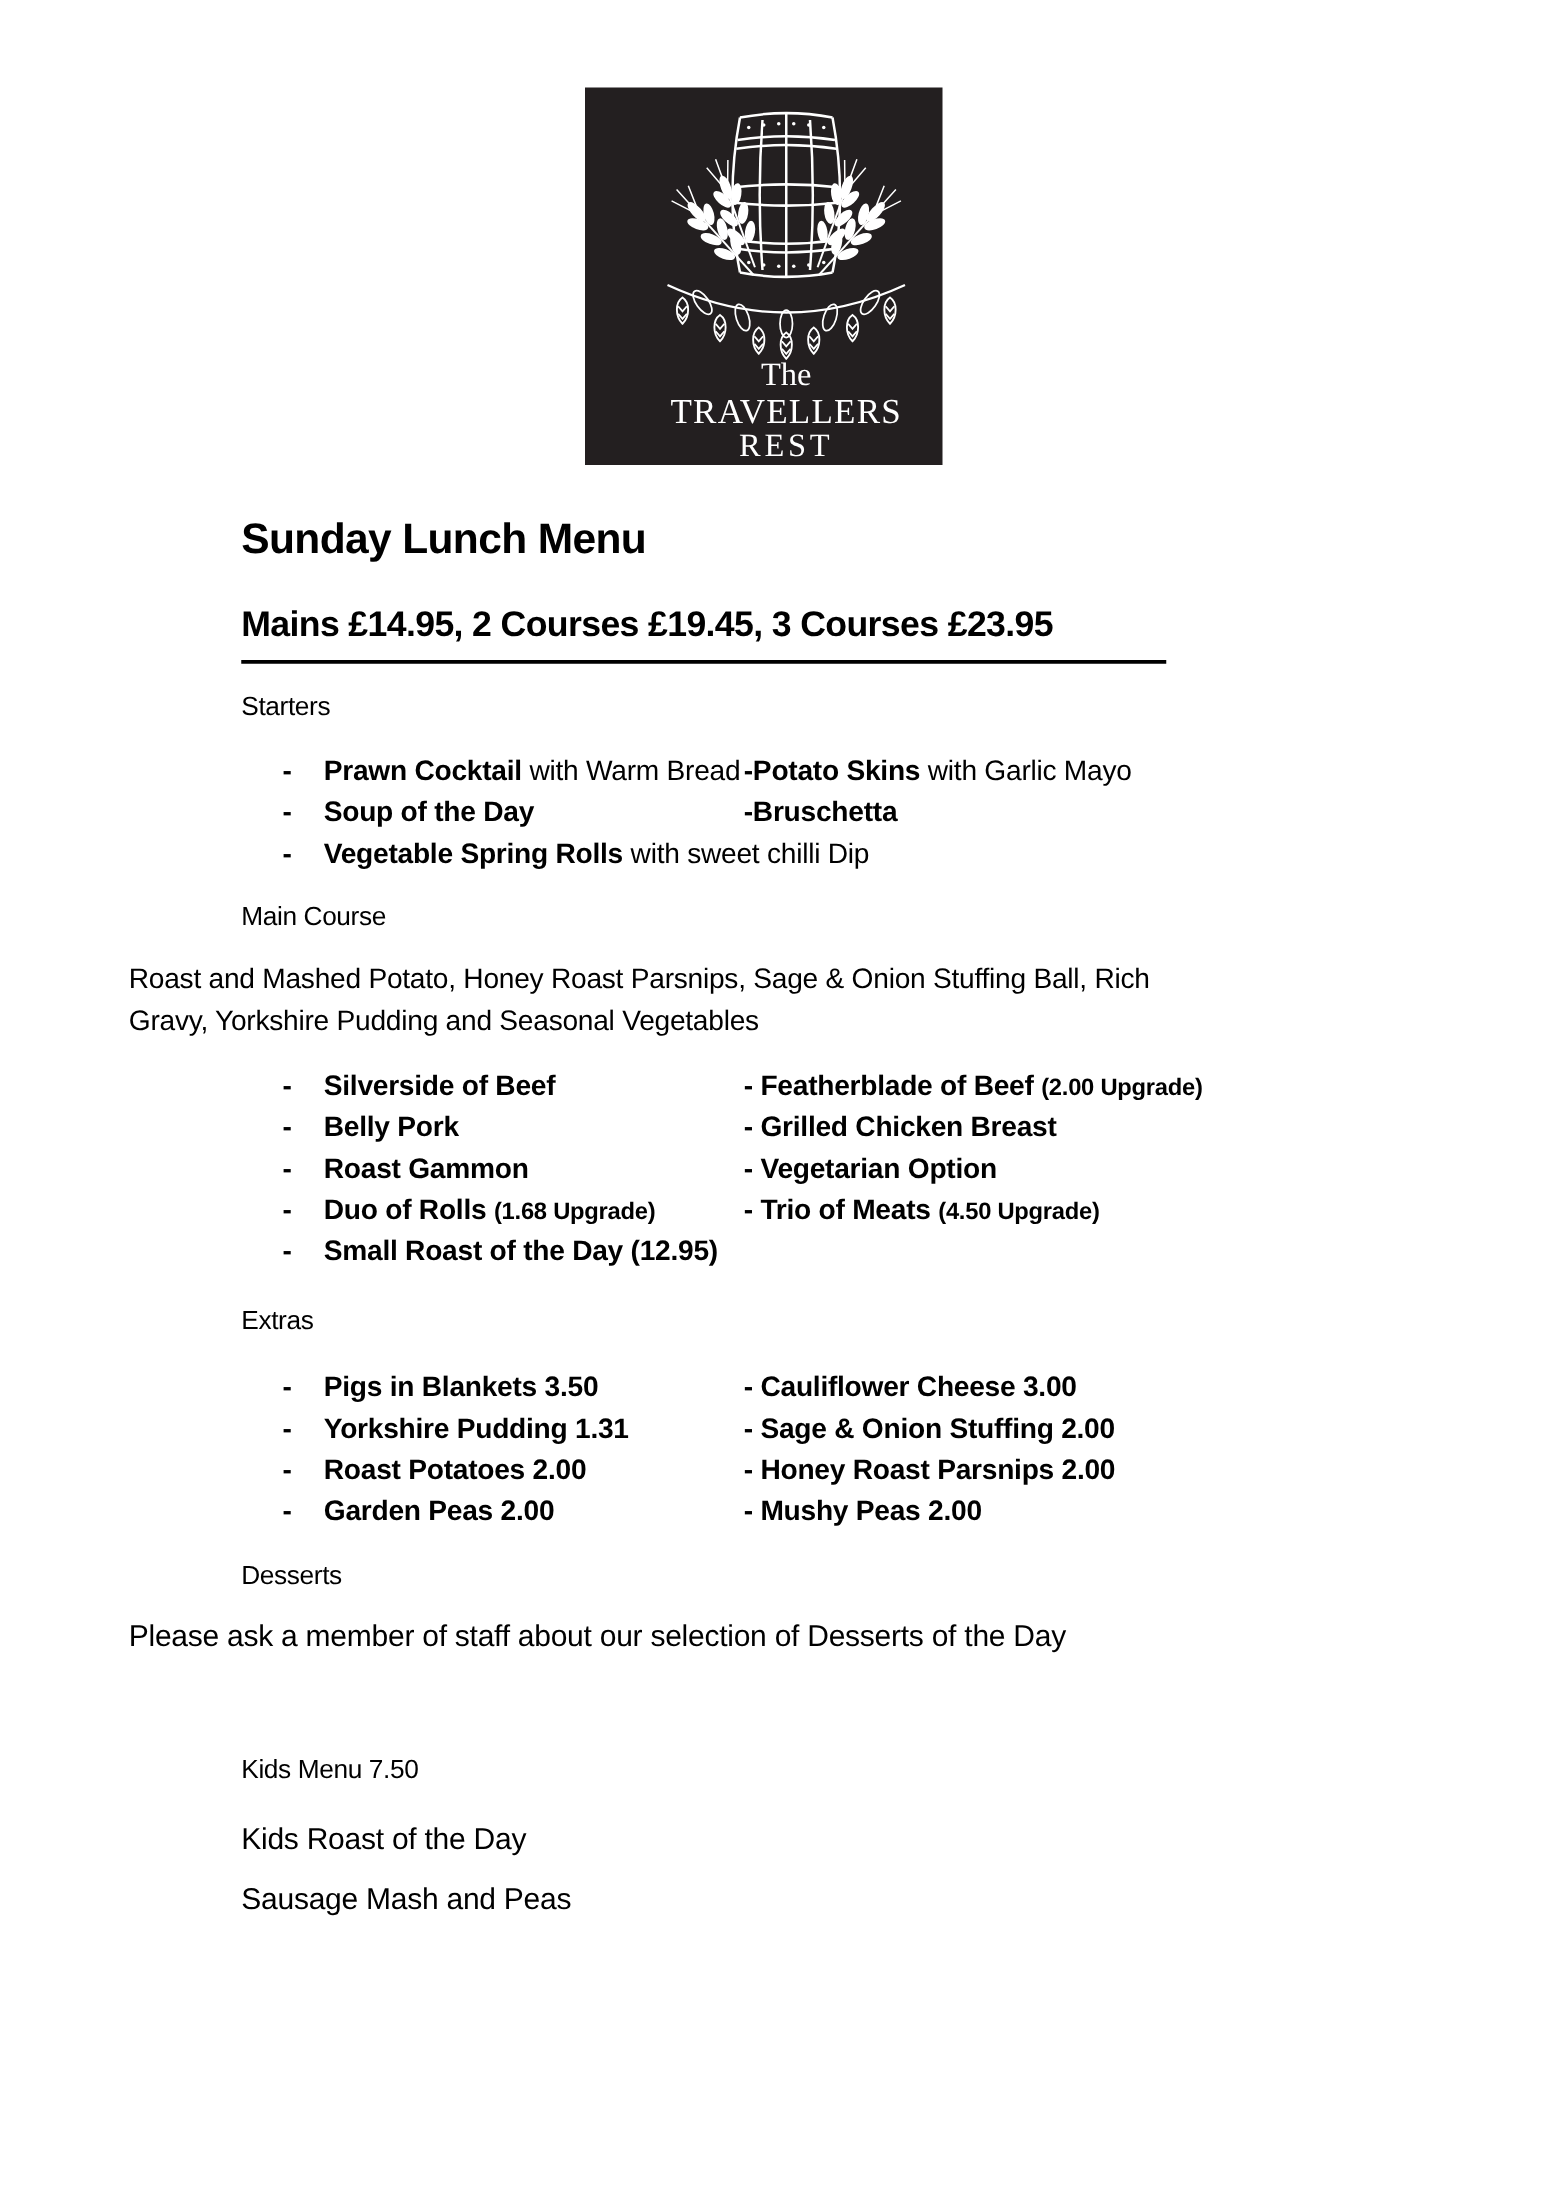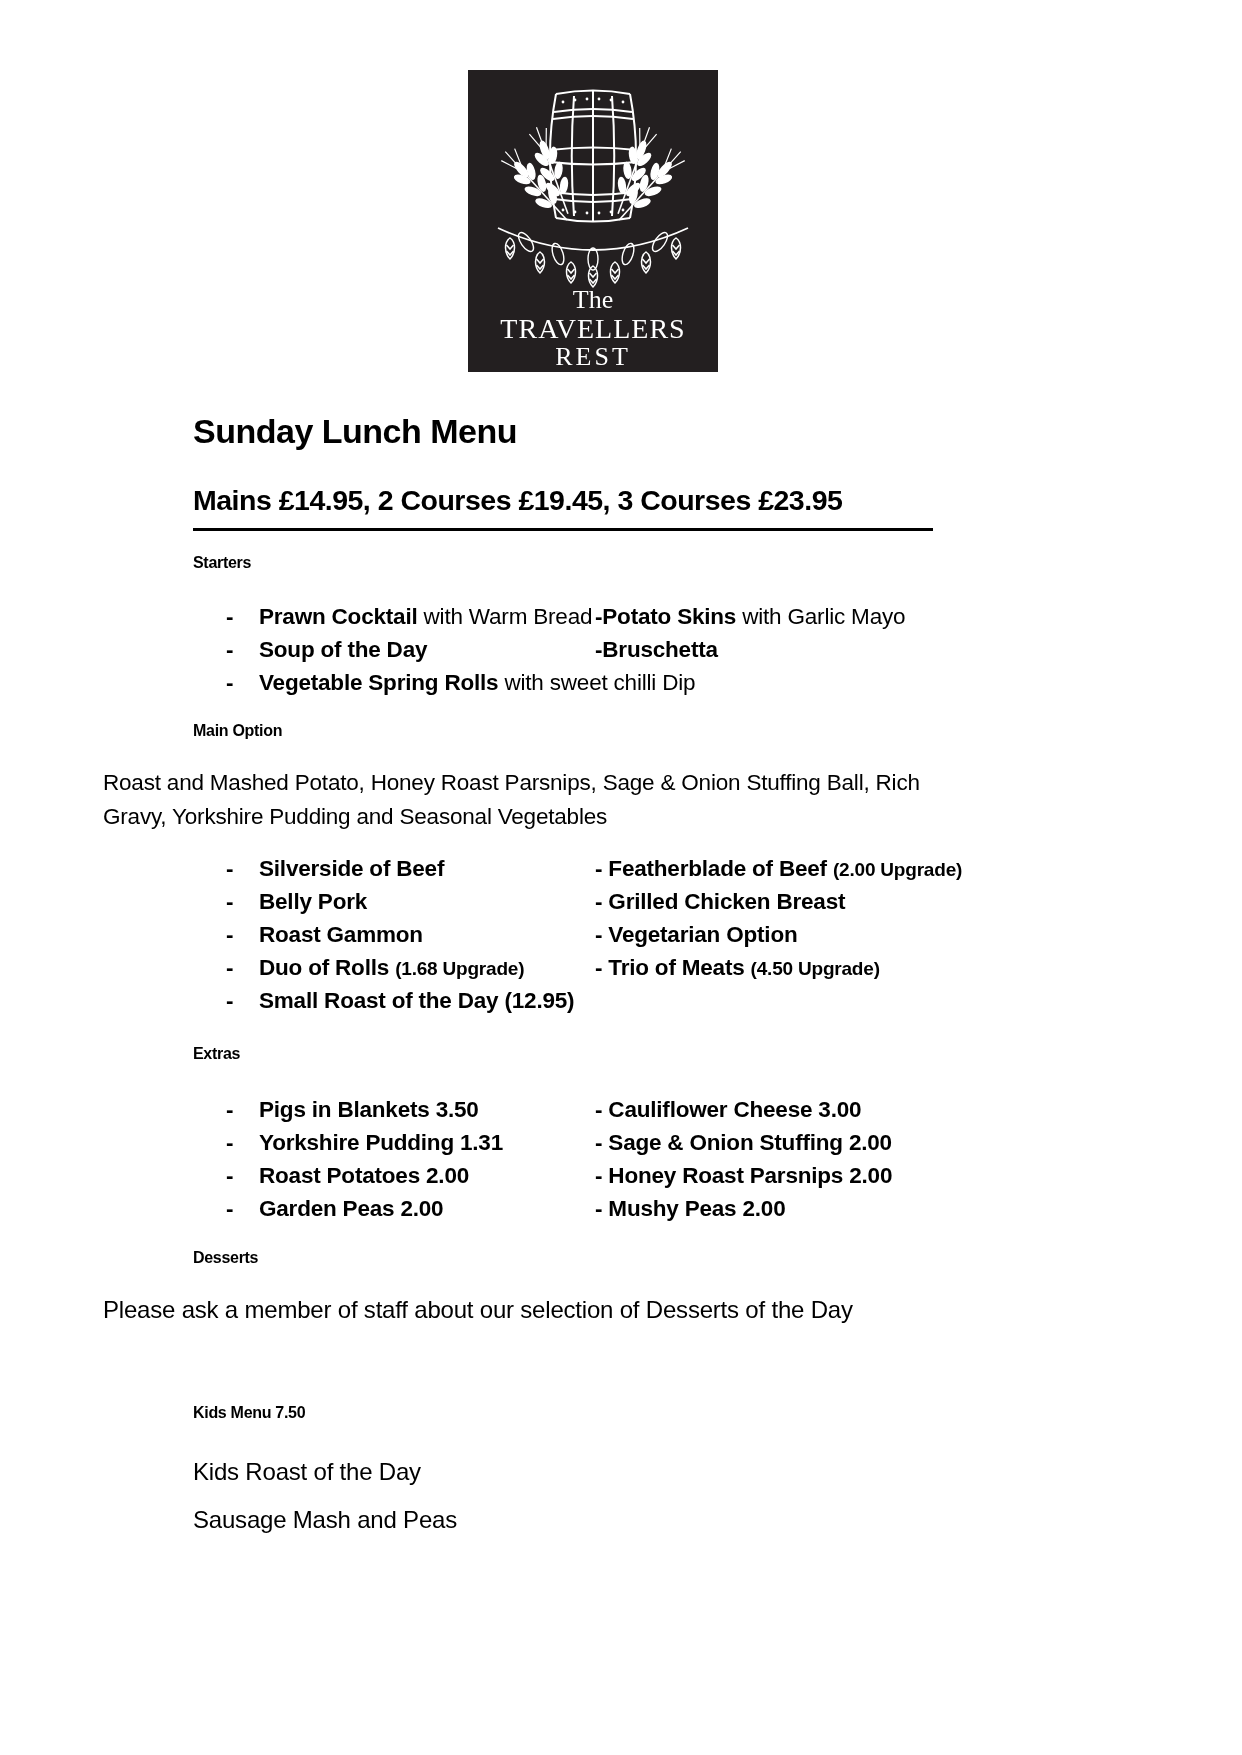--- a/index.html
+++ b/index.html
@@ -4,29 +4,30 @@
 <style>
   html,body{margin:0;padding:0;background:#ffffff;}
   .page{
     position:relative;width:1242px;height:1755px;background:#ffffff;
     font-family:"Liberation Sans",sans-serif;color:#000;overflow:hidden;
   }
   
   .logo{
     position:absolute;left:468px;top:70px;width:250px;height:302px;
     background:#231f20;
+    padding-left:36px;
   }
   .logo svg{display:block;width:100%;height:100%;}
   
   .center{position:absolute;left:193px;width:740px;margin:0;}
   .wide{left:103px;width:920px;}
   .title{top:412px;font-size:34px;font-weight:bold;letter-spacing:-0.5px;}
   .pricing{top:484px;font-size:28.5px;font-weight:bold;letter-spacing:-0.5px;}
   .rule{position:absolute;left:193px;top:528px;width:740px;border-top:3px solid #000;}
-  .h{font-size:16px;font-weight:bold;letter-spacing:-0.3px;}
+  .h{font-size:21px;font-weight:normal;letter-spacing:-0.3px;}
   .starters-h{top:554px;}
   .main-h{top:722px;}
   .extras-h{top:1045px;}
   .desserts-h{top:1249px;}
   .kids-h{top:1404px;}
   .desc-line{font-size:22.5px;letter-spacing:-0.2px;}
   .desc1{top:770px;}
   .desc2{top:804px;}
   .bold-line{font-size:24px;font-weight:normal;letter-spacing:-0.2px;}
   .desserts-note{top:1296px;}
@@ -146,21 +147,21 @@
   <div class="row" style="top:637px">
     <span class="dash">-</span>
     <span class="cl"><b>Soup of the Day</b><span class="reg"></span></span>
     <span class="cr"><b>-Bruschetta</b><span class="reg"></span></span>
   </div>
   <div class="row" style="top:670px">
     <span class="dash">-</span>
     <span class="cl"><b>Vegetable Spring Rolls</b><span class="reg"> with sweet chilli Dip</span></span>
   </div>
 
-  <h2 class="center h main-h">Main Option</h2>
+  <h2 class="center h main-h">Main Course</h2>
   <div class="center wide desc-line desc1">Roast and Mashed Potato, Honey Roast Parsnips, Sage &amp; Onion Stuffing Ball, Rich</div>
   <div class="center wide desc-line desc2">Gravy, Yorkshire Pudding and Seasonal Vegetables</div>
 
   <div class="row" style="top:856px">
     <span class="dash">-</span>
     <span class="cl"><b>Silverside of Beef</b><span class="note"></span></span>
     <span class="cr"><b>- Featherblade of Beef </b><span class="note">(2.00 Upgrade)</span></span>
   </div>
   <div class="row" style="top:889px">
     <span class="dash">-</span>

